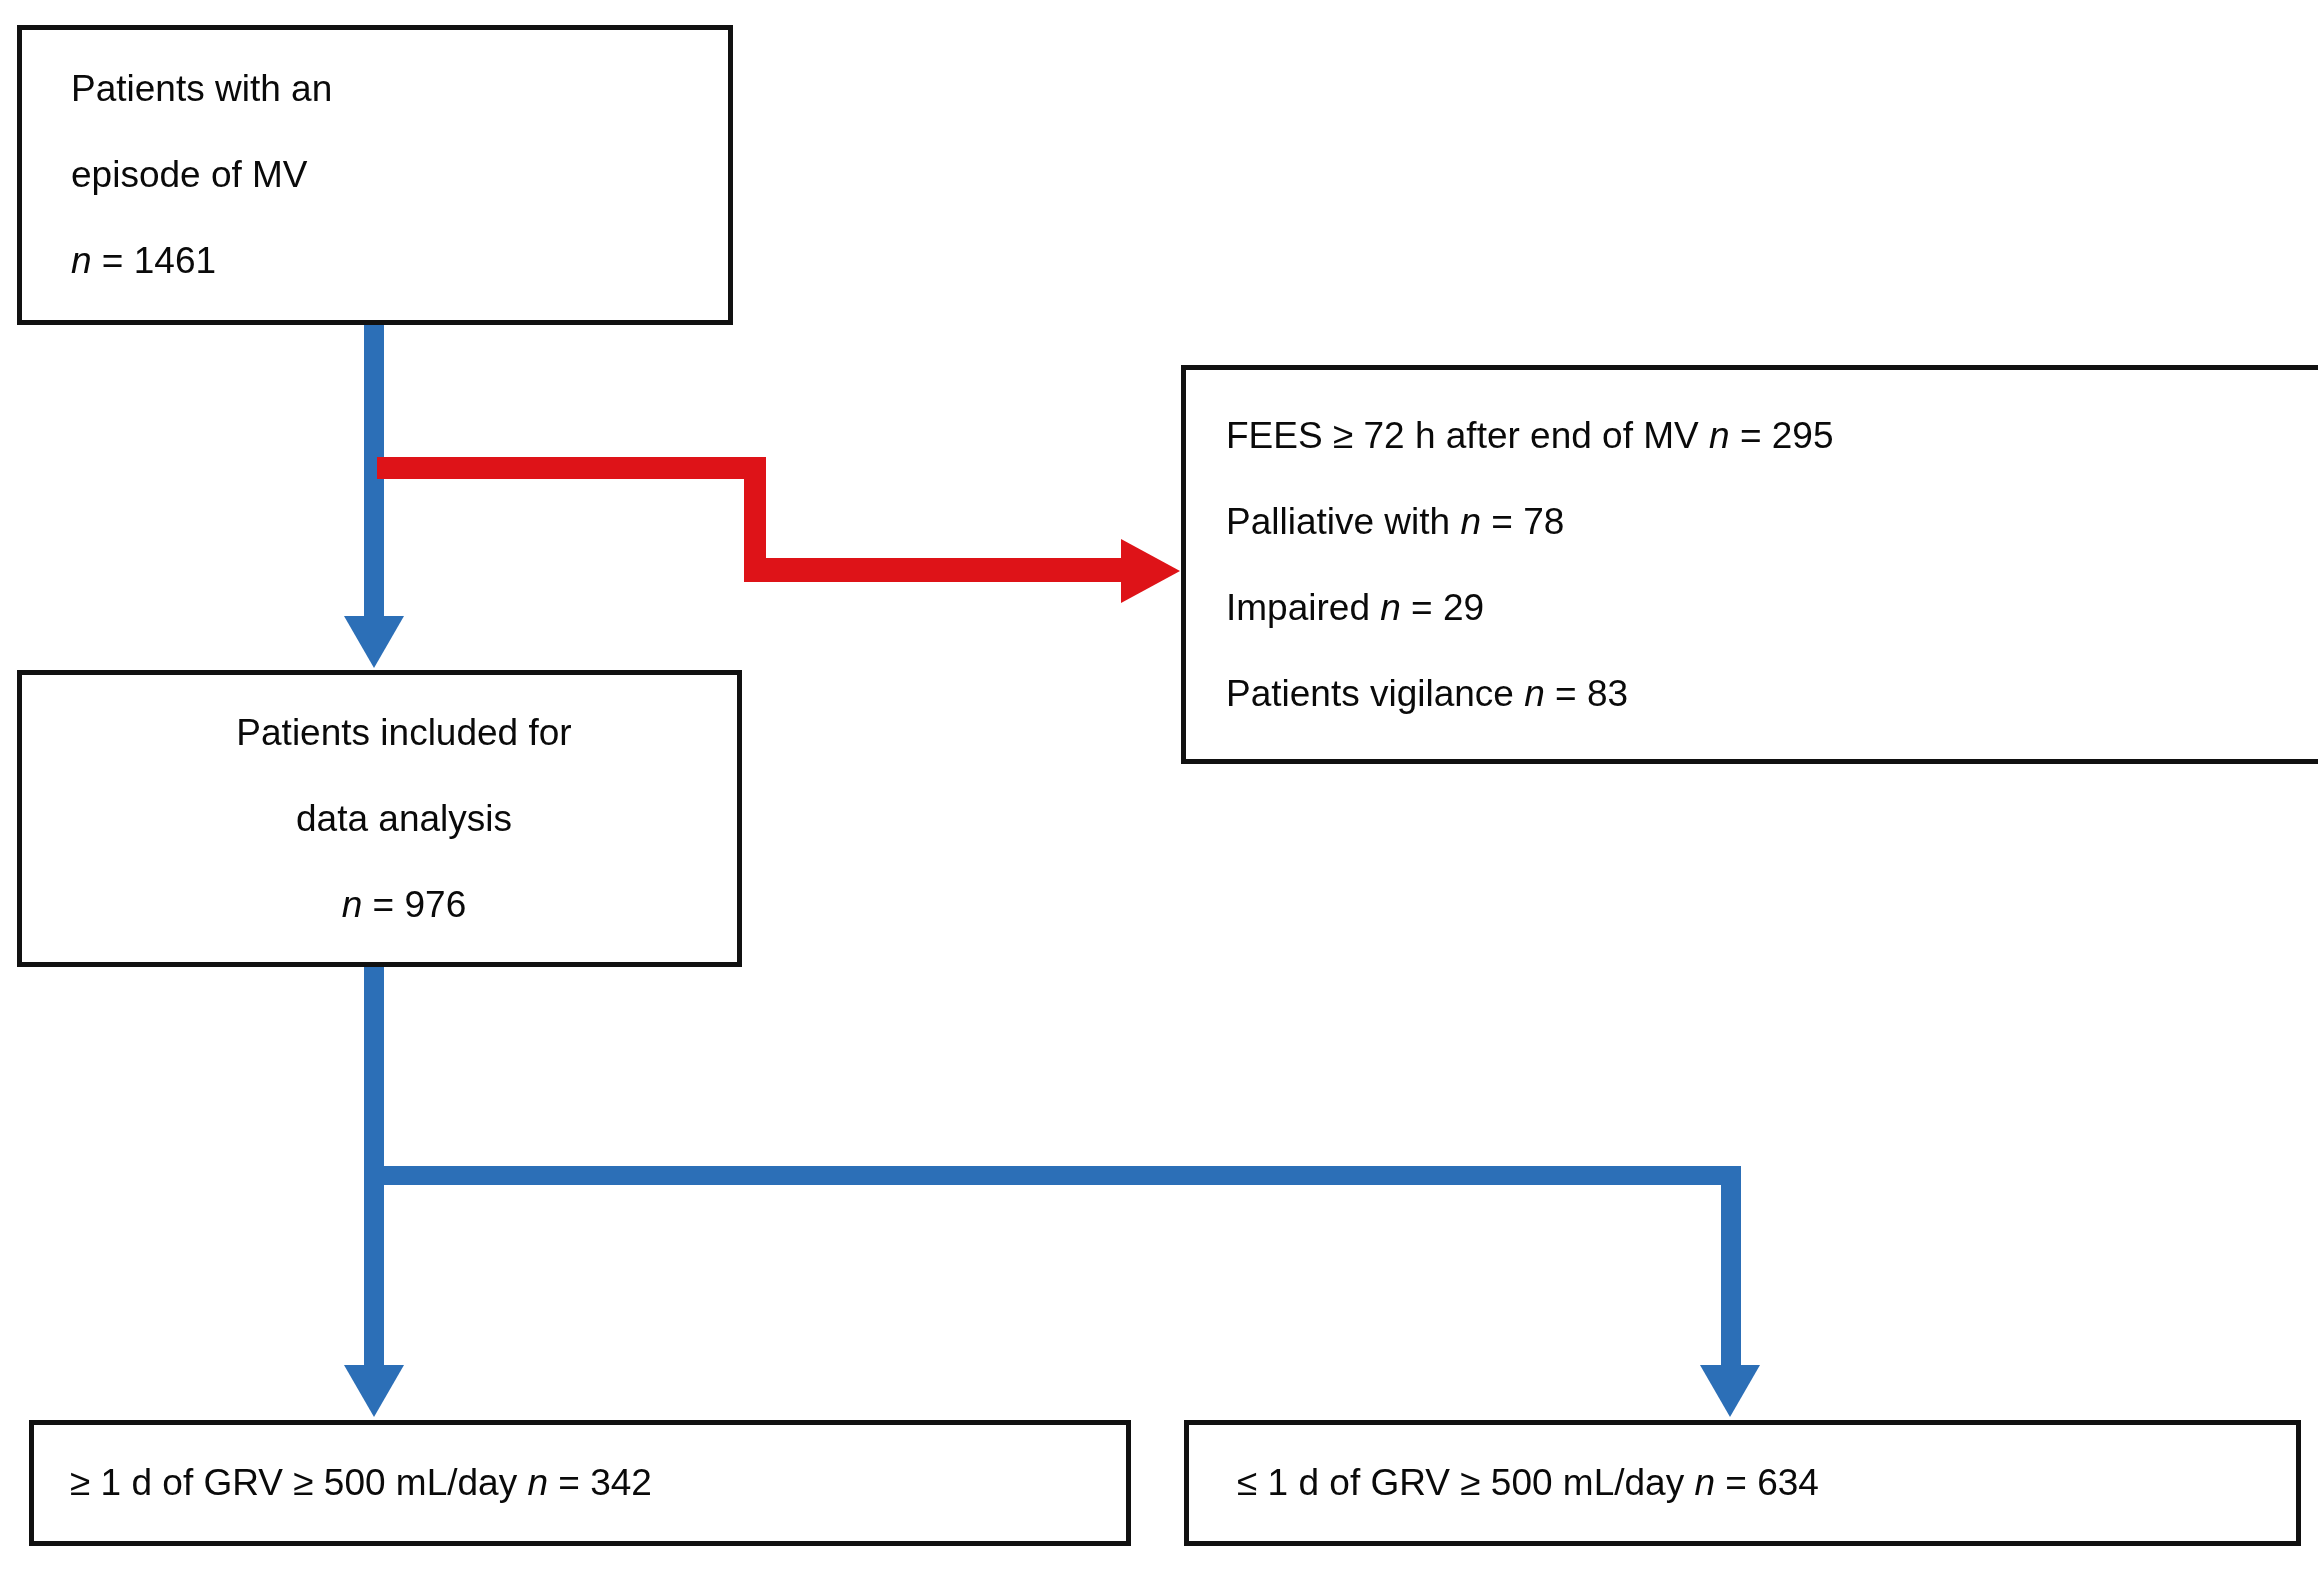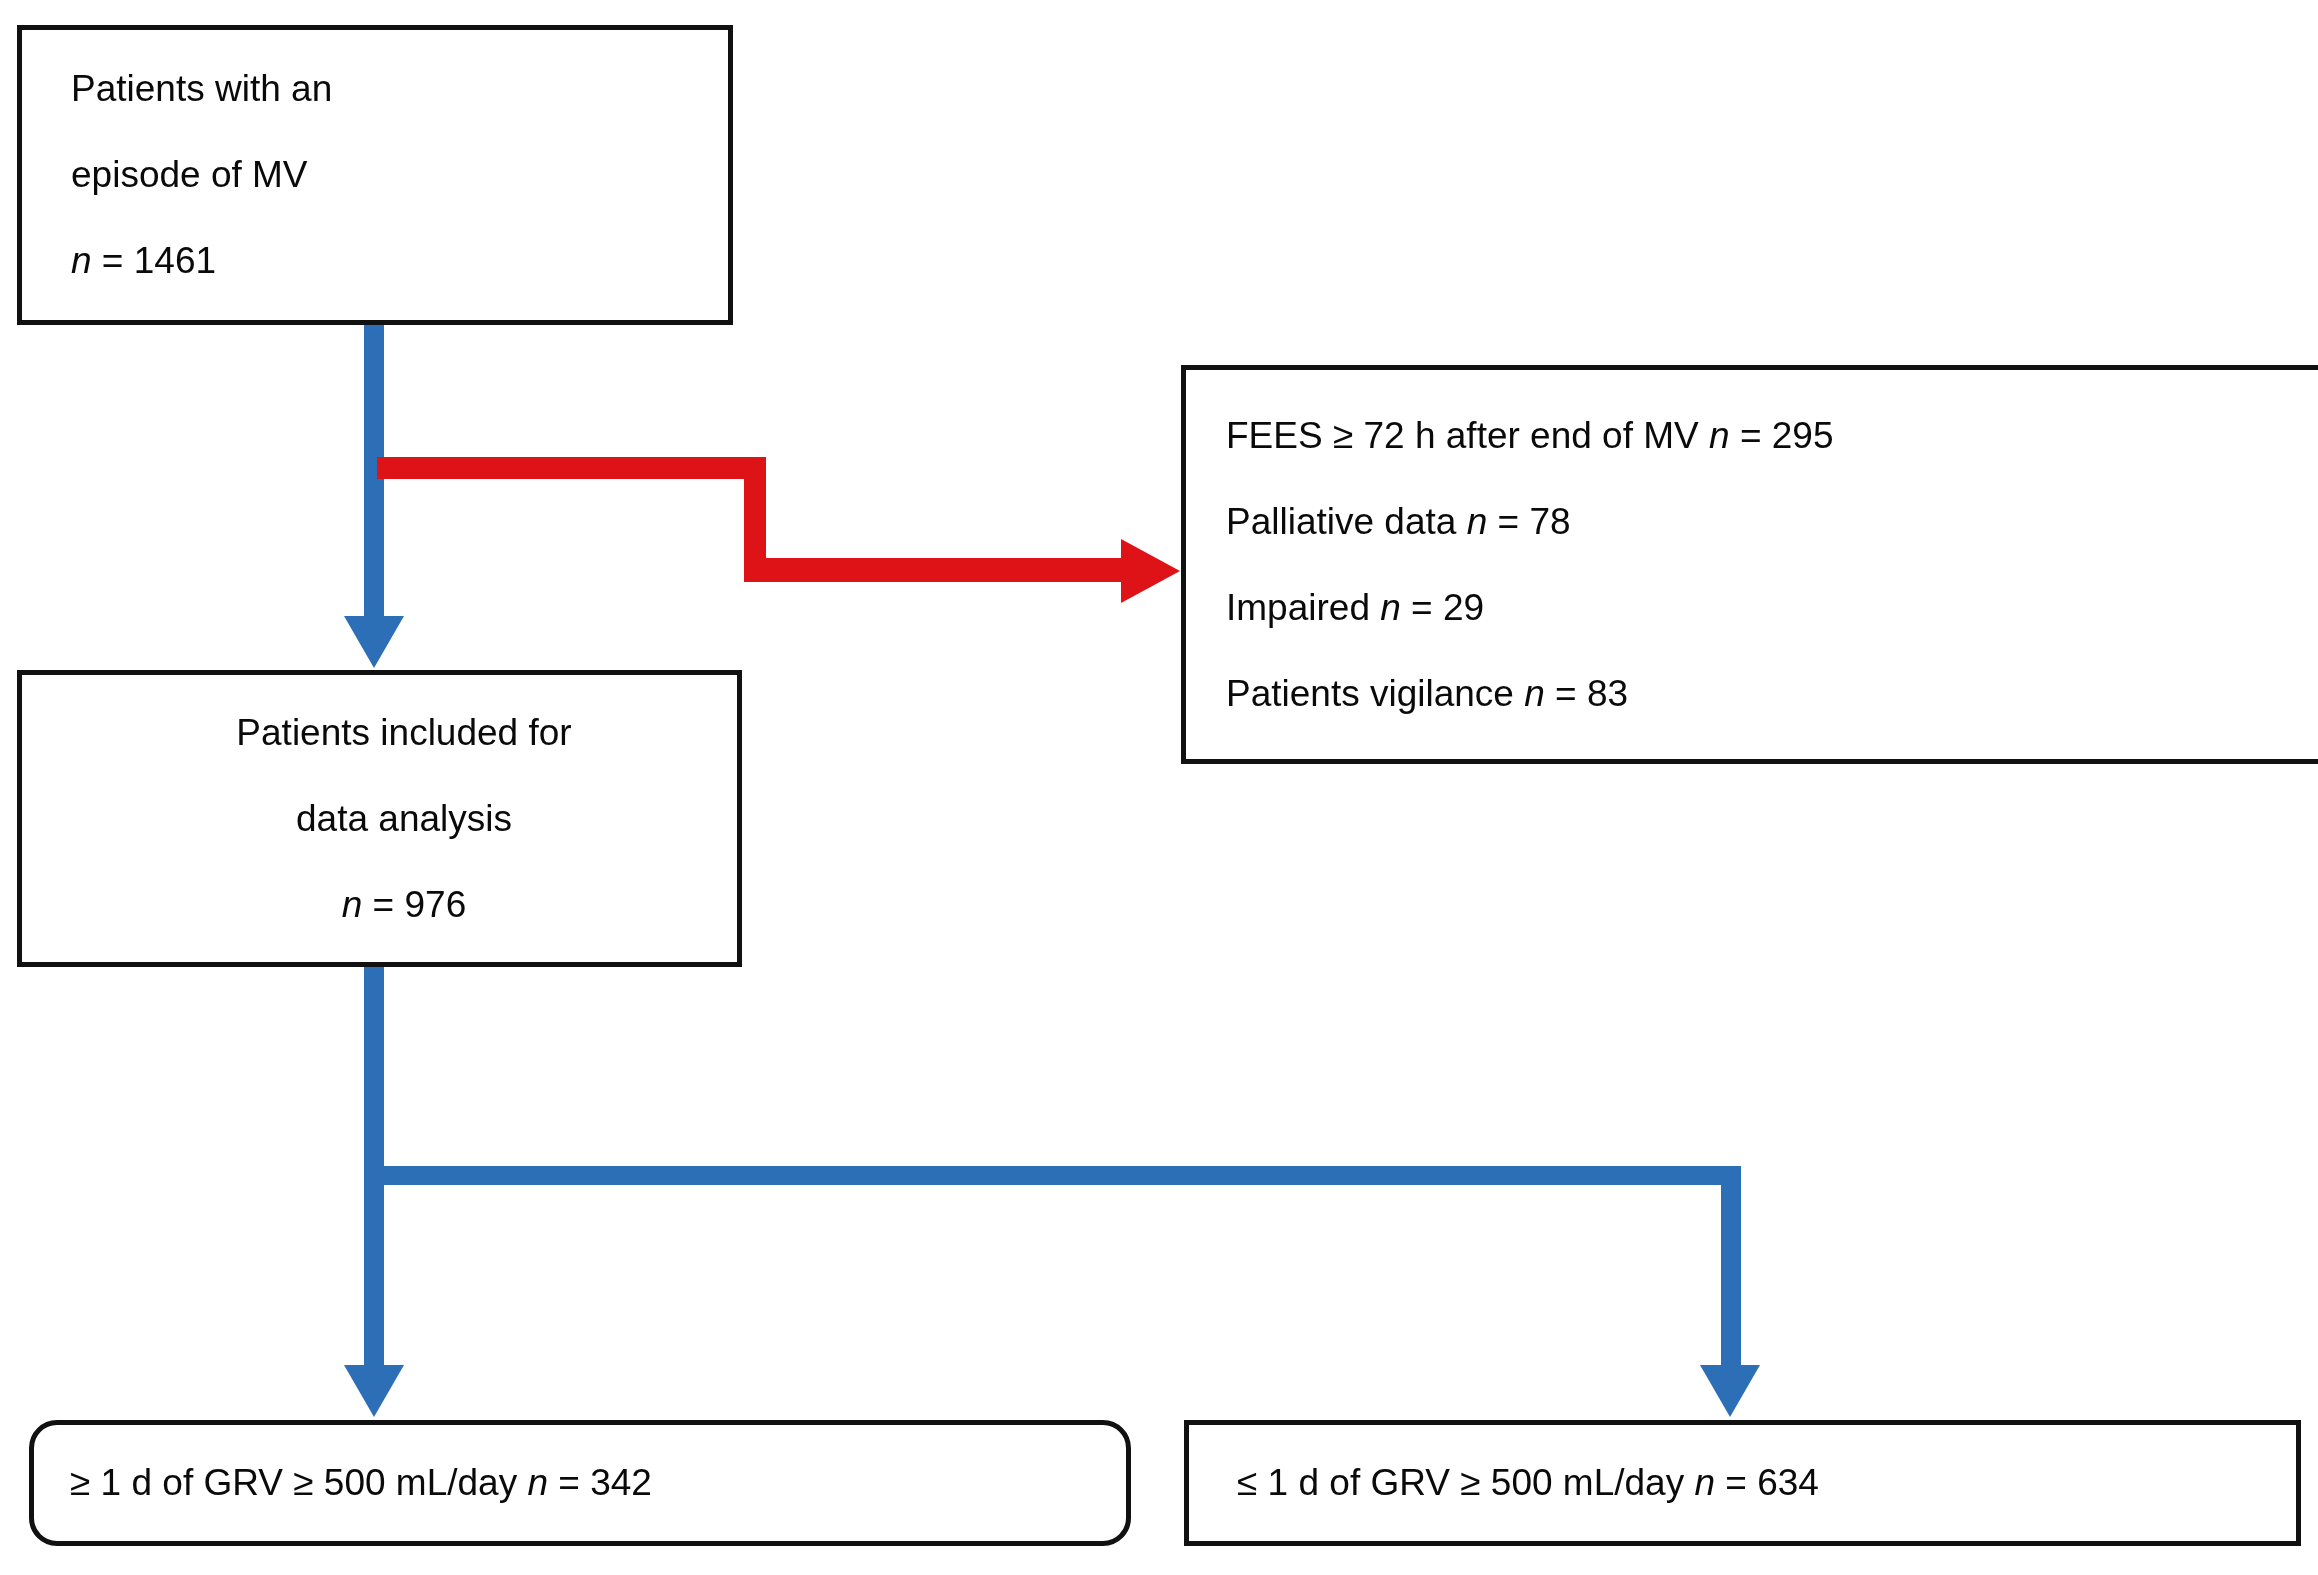--- a/index.html
+++ b/index.html
@@ -43,21 +43,21 @@
     position:absolute; z-index:1;
     width:0;height:0;
     border-top:32px solid transparent;
     border-bottom:32px solid transparent;
     border-left:59px solid #DE1318;
   }
   
   #box-mv       { left:17px;   top:25px;   width:716px;  height:300px; padding-left:49px; }
   #box-excluded { left:1181px; top:365px;  width:1206px; height:399px; padding-left:40px; }
   #box-included { left:17px;   top:670px;  width:725px;  height:297px; padding-left:49px;align-items:center; }
-  #box-grv-high { left:29px;   top:1420px; width:1102px; height:126px; padding-left:36px;border-radius:28px; }
+  #box-grv-high { left:29px;   top:1420px; width:1102px; height:126px; padding-left:36px; }
   #box-grv-low  { left:1184px; top:1420px; width:1117px; height:126px; padding-left:48px; }
   
   #a1-shaft { left:364px; top:325px;  width:20px;  height:292px; }
   #a1-head  { left:344px; top:616px; }
   
   #a2-shaft-left  { left:364px;  top:967px; width:20px;   height:398px; }
   #a2-head-left   { left:344px;  top:1365px; }
   #a2-hbar        { left:364px;  top:1166px; width:1376px; height:19px;  }
   #a2-shaft-right { left:1721px; top:1166px; width:20px;   height:199px; }
   #a2-head-right  { left:1700px; top:1365px; }
@@ -87,21 +87,21 @@
   <div id="a2-head-right" class="head-down"></div>
 
   <div class="box" id="box-mv">
     <div class="line"><span>Patients with an</span><span class="nvar"></span><span></span></div>
     <div class="line"><span>episode of MV</span><span class="nvar"></span><span></span></div>
     <div class="line"><span></span><span class="nvar">n</span><span> = 1461</span></div>
   </div>
 
   <div class="box" id="box-excluded">
     <div class="line"><span>FEES ≥ 72 h after end of MV </span><span class="nvar">n</span><span> = 295</span></div>
-    <div class="line"><span>Palliative data </span><span class="nvar">n</span><span> = 78</span></div>
+    <div class="line"><span>Palliative with </span><span class="nvar">n</span><span> = 78</span></div>
     <div class="line"><span>Impaired </span><span class="nvar">n</span><span> = 29</span></div>
     <div class="line"><span>Patients vigilance </span><span class="nvar">n</span><span> = 83</span></div>
   </div>
 
   <div class="box" id="box-included">
     <div class="line"><span>Patients included for</span><span class="nvar"></span><span></span></div>
     <div class="line"><span>data analysis</span><span class="nvar"></span><span></span></div>
     <div class="line"><span></span><span class="nvar">n</span><span> = 976</span></div>
   </div>
 

